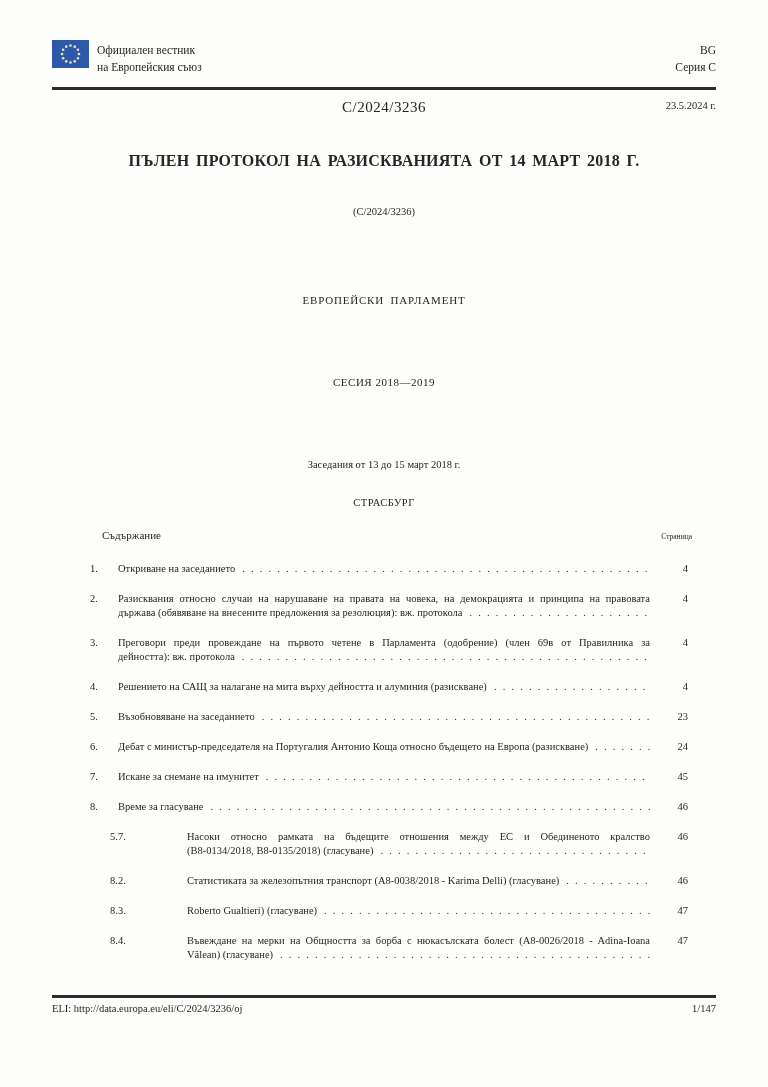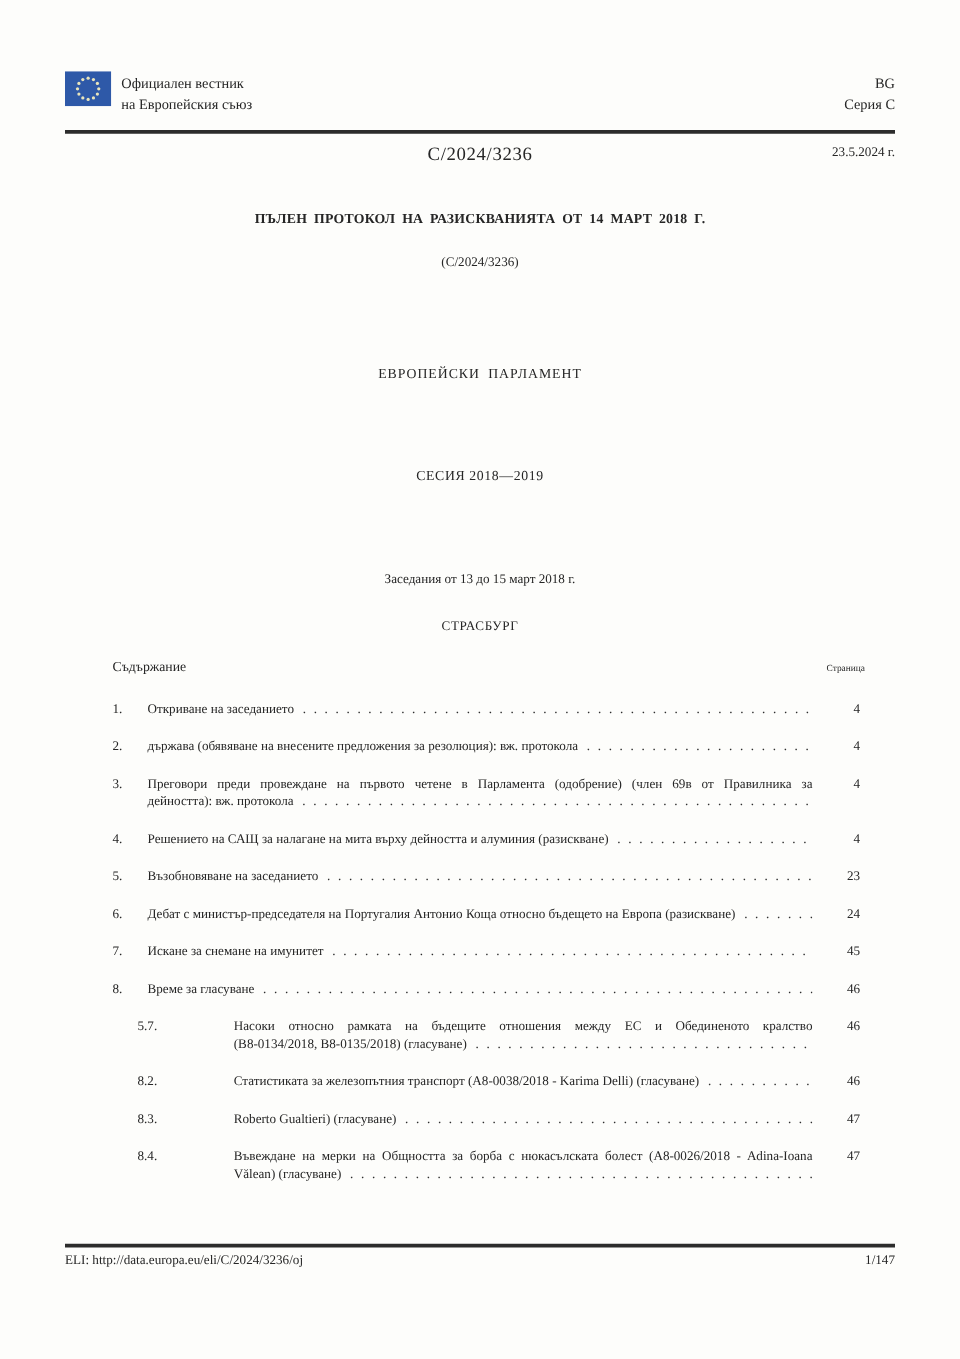--- a/index.html
+++ b/index.html
@@ -8,44 +8,44 @@
     width:768px; height:1087px;
     margin:0 auto;
     background:#fdfdfb;
     font-family:"Liberation Serif", serif;
     color:#262626;
     overflow:hidden;
   }
   .content { padding:0 52px; }
 
   
-  .masthead { display:flex; justify-content:space-between; align-items:flex-start; padding-top:57px; }
+  .masthead { display:flex; justify-content:space-between; align-items:flex-start; padding-top:40px; }
   .mast-left { display:flex; align-items:flex-start; }
   .flag { width:37px; height:28px; margin-right:8px; display:block; }
   .journal-name { font-size:11.5px; line-height:17px; padding-top:2px; }
   .mast-right { text-align:right; font-size:11.5px; line-height:17px; padding-top:2px; }
   .rule-top { height:3px; background:#2c2c2c; margin-top:11px; }
 
   
   .celex-row { position:relative; margin-top:9px; height:22px; }
   .celex { text-align:center; font-size:15px; letter-spacing:0.5px; }
   .doc-date { position:absolute; right:0; top:1px; font-size:10.5px; }
 
   
-  .main-title { margin-top:31px; text-align:center; font-size:11px; font-weight:bold; word-spacing:2.5px; letter-spacing:0.2px; }
-  .subtitle  { margin-top:24px; text-align:center; font-size:10.5px; }
+  .main-title { margin-top:31px; text-align:center; font-size:16px; font-weight:bold; word-spacing:2.5px; letter-spacing:0.2px; }
+  .subtitle  { margin-top:36px; text-align:center; font-size:10.5px; }
   .institution { margin-top:77px; text-align:center; font-size:11px; letter-spacing:0.8px; word-spacing:3px; }
   .session     { margin-top:70px;  text-align:center; font-size:11px; letter-spacing:0.5px; }
   .sittings    { margin-top:71px;  text-align:center; font-size:10.5px; }
   .location    { margin-top:27px;  text-align:center; font-size:10.5px; letter-spacing:0.5px; }
 
   
   .toc-head { display:flex; justify-content:space-between; align-items:baseline;
               margin-top:21px; padding-left:38px; padding-right:24px; }
-  .toc-heading { font-size:11px; }
+  .toc-heading { font-size:11px;margin-left:12px; }
   .toc-page-heading { font-size:7.5px; }
 
   .toc-list { margin-top:21px; padding-right:28px; }
   .toc-row { display:flex; align-items:flex-start; margin-bottom:16px;
              font-size:10.5px; line-height:14px; padding-left:38px; }
   .toc-row.sub { padding-left:58px; }
   .toc-num  { flex:none; width:28px; }
   .toc-row.sub .toc-num { width:77px; }
   .toc-body { flex:1; min-width:0; }
   .jline { text-align:justify; text-align-last:justify; }
@@ -127,20 +127,21 @@
             <div class="lastline">
               <span class="t">Откриване на заседанието</span>
               <span class="leader"></span>
             </div>
           </div>
           <div class="toc-page">4</div>
         </div>
         <div class="toc-row">
           <div class="toc-num">2.</div>
           <div class="toc-body">
+            <div class="jline">Разисквания относно случаи на нарушаване на правата на човека, на демокрацията и принципа на правовата</div>
             <div class="lastline">
               <span class="t">държава (обявяване на внесените предложения за резолюция): вж. протокола</span>
               <span class="leader"></span>
             </div>
           </div>
           <div class="toc-page">4</div>
         </div>
         <div class="toc-row">
           <div class="toc-num">3.</div>
           <div class="toc-body">

